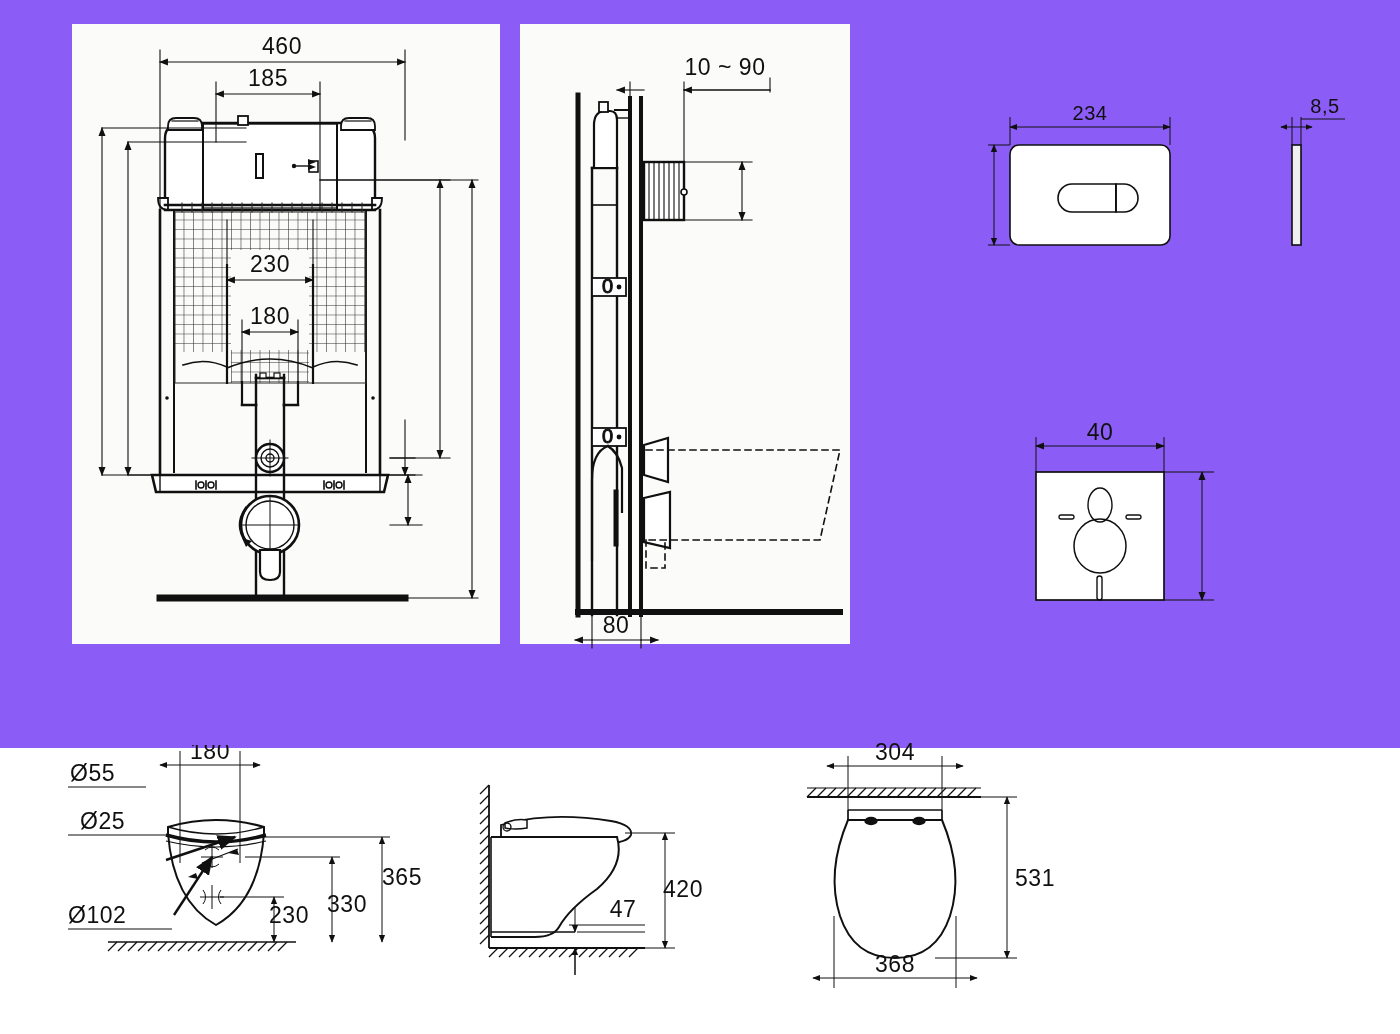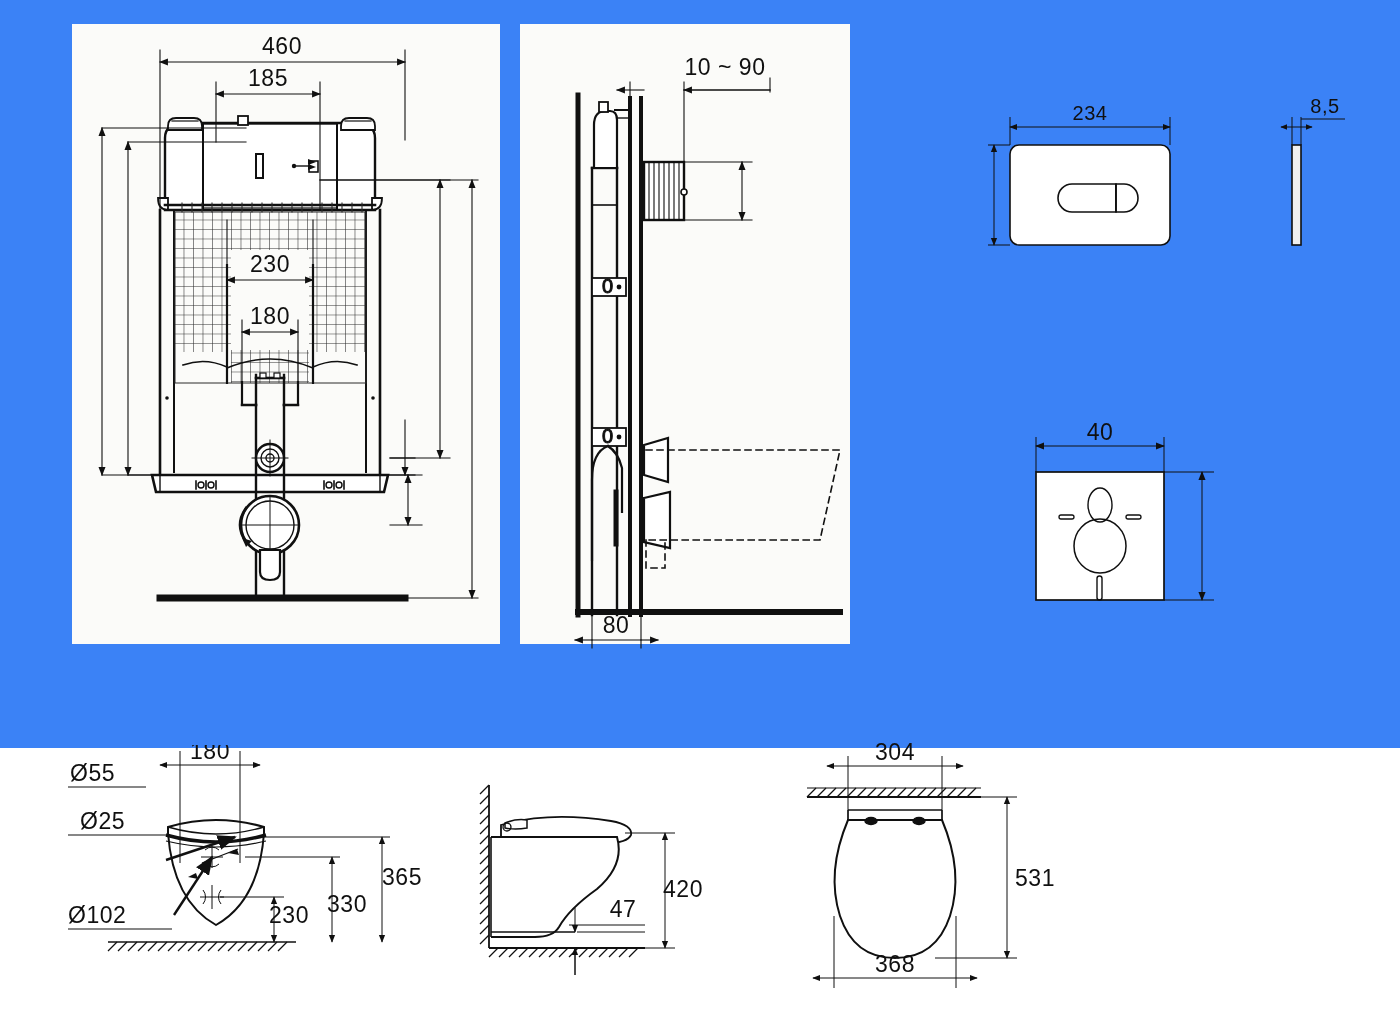--- a/index.html
+++ b/index.html
@@ -1,18 +1,18 @@
 <!DOCTYPE html>
 <html><head>
 <meta charset="utf-8">
 <style>
   html,body{margin:0;padding:0;background:#ffffff;}
   body{width:1400px;height:1034px;overflow:hidden;
        font-family:"Liberation Sans","DejaVu Sans",sans-serif;color:#1a1a1a;}
-  #sheet{position:relative;width:1400px;height:748px;background:#3b82f6;}
+  #sheet{position:relative;width:1400px;height:748px;background:#8b5cf6;}
   .panel{position:absolute;background:#fbfbf9;}
   svg{display:block;}
   .dimtext{font-family:"Liberation Sans","DejaVu Sans",sans-serif;
            font-size:23px;fill:#101010;letter-spacing:.5px;}
   .dimtext.sm{font-size:20px;}
   .vert{writing-mode:vertical-rl;transform:rotate(180deg);}
 </style>
 </head>
 <body>
 

